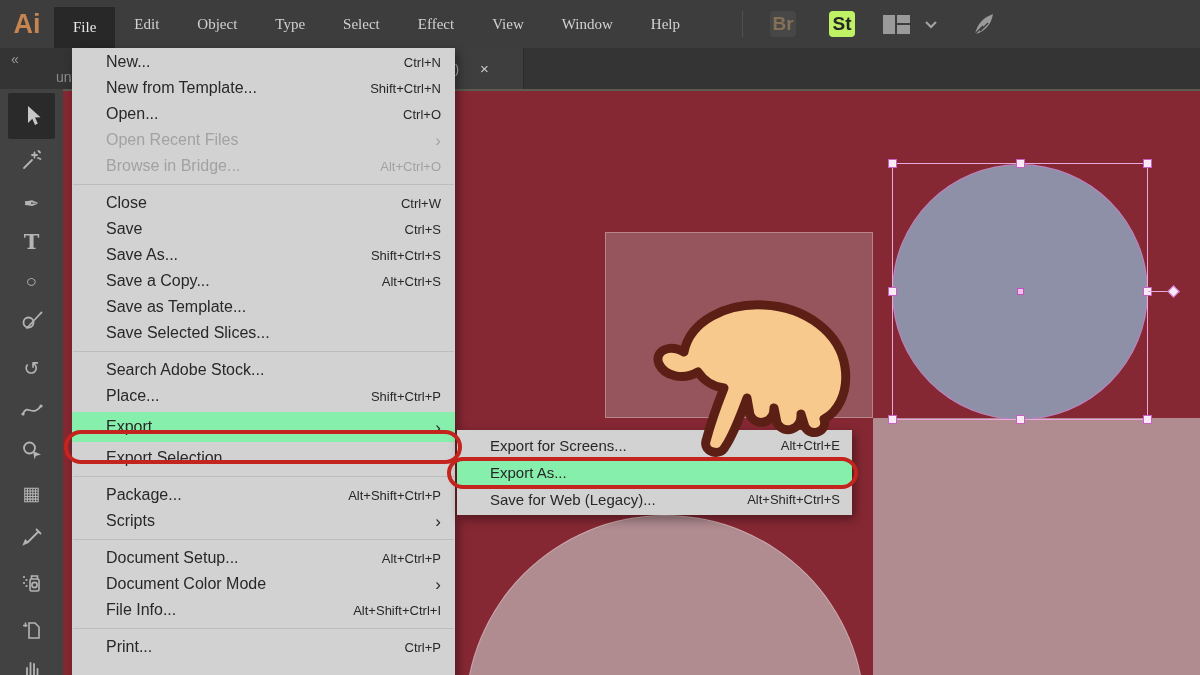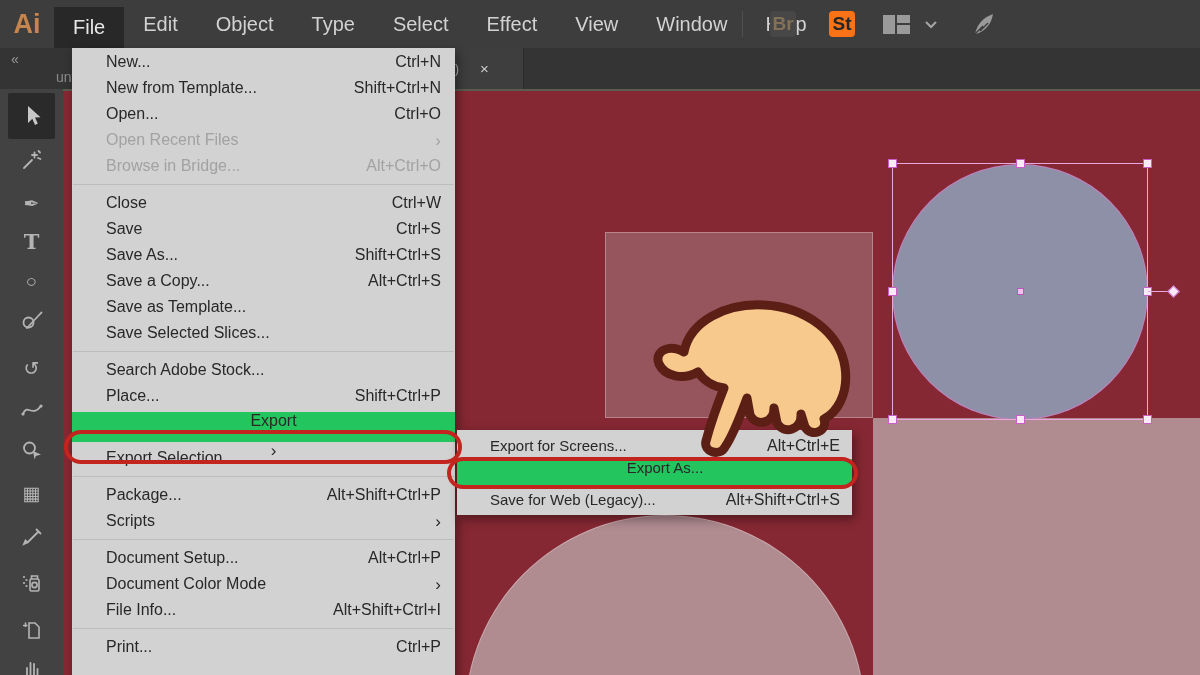--- a/index.html
+++ b/index.html
@@ -6,29 +6,29 @@
   html,body { width:1200px; height:675px; background:#3d3d3d; }
   .app { position:relative; width:1200px; height:675px; overflow:hidden;
          font-family:"Liberation Sans",sans-serif; }
 
   
   .menubar { position:absolute; left:0; top:0; width:1200px; height:48px;
              background:#3d3d3d; z-index:5; display:flex; align-items:stretch; }
   .logo { width:54px; display:flex; align-items:center; justify-content:center;
           color:#c6854f; font-size:27px; font-weight:bold;text-align:right; }
   .menu-item { display:flex; align-items:center; padding:0 19px; color:#d2d2d2;
-               font-size:20px; cursor:default; }
+               font-size:15px; cursor:default;font-family:Liberation Serif, serif; }
   .menu-item.active { background:#282828; color:#e8e8e8; margin-top:7px; }
   .mb-right { position:absolute; left:742px; top:0; height:48px;
               display:flex; align-items:center; }
   .mb-divider { width:1px; height:26px; background:#4f4f4f; }
   .badge { width:26px; height:26px; border-radius:4px; display:flex;
            align-items:center; justify-content:center; font-size:19px; font-weight:bold; }
   .badge.br { margin-left:27px; background:#474747; color:#837057; }
-  .badge.st { margin-left:33px; background:#f97316; color:#262626;text-align:center; }
+  .badge.st { margin-left:33px; background:#bef264; color:#262626;text-align:center; }
   .ws { margin-left:28px; width:28px; height:19px; display:grid;
         grid-template-columns:12px 13px; grid-template-rows:8.5px 8.5px; gap:2px; }
   .ws i { background:#9a9a9a; }
   .ws i:first-child { grid-row:1/3; }
   .chev { margin-left:13px; }
   .rocket { margin-left:33px; }
 
   
   .tabstrip { position:absolute; left:0; top:48px; width:1200px; height:41px;
               background:#343434; z-index:2; }
@@ -77,24 +77,24 @@
              background:#fbeaf7; border:1.5px solid #c95fc4; transform:rotate(45deg); }
 
   
   .menu { position:absolute; background:#d2d2d2; z-index:10;
           box-shadow:3px 4px 10px rgba(0,0,0,.4); color:#282828; }
   .file-menu { left:72px; top:48px; width:383px; height:640px; padding-top:1px; }
   .submenu { left:457px; top:430px; width:395px; padding:2px 0 2px; }
   .mrow { height:26px; display:flex; align-items:center; padding:0 14px 0 34px; font-size:16px;gap:12px; }
   .submenu .mrow { height:27px; padding:0 12px 0 33px; font-size:15px; }
   .ml { flex:1; white-space:nowrap; }
-  .ms { font-size:16px; white-space:nowrap; }
+  .ms { font-size:13px; white-space:nowrap; }
   .arr { font-size:17px; line-height:1; }
   .mrow.dis { color:#a2a2a2; }
-  .mrow.hl { background:#22c55e; height:30px; margin:3px 0;flex-direction:column; }
+  .mrow.hl { background:#86efac; height:30px; margin:3px 0; }
   .submenu .mrow.hl { height:27px; margin:0; }
   .msep { height:1px; background:#bdbdbd; margin:5px 1px; }
 
   
   .ring { position:absolute; border:4px solid #c3241e; z-index:12; pointer-events:none; }
   .ring1 { left:64px; top:430px; width:398px; height:34px; border-radius:17px; }
   .ring2 { left:447px; top:457px; width:411px; height:32px; border-radius:16px; }
   .hand { position:absolute; left:638px; top:295px; z-index:15; pointer-events:none; }
 </style>
 </head>

